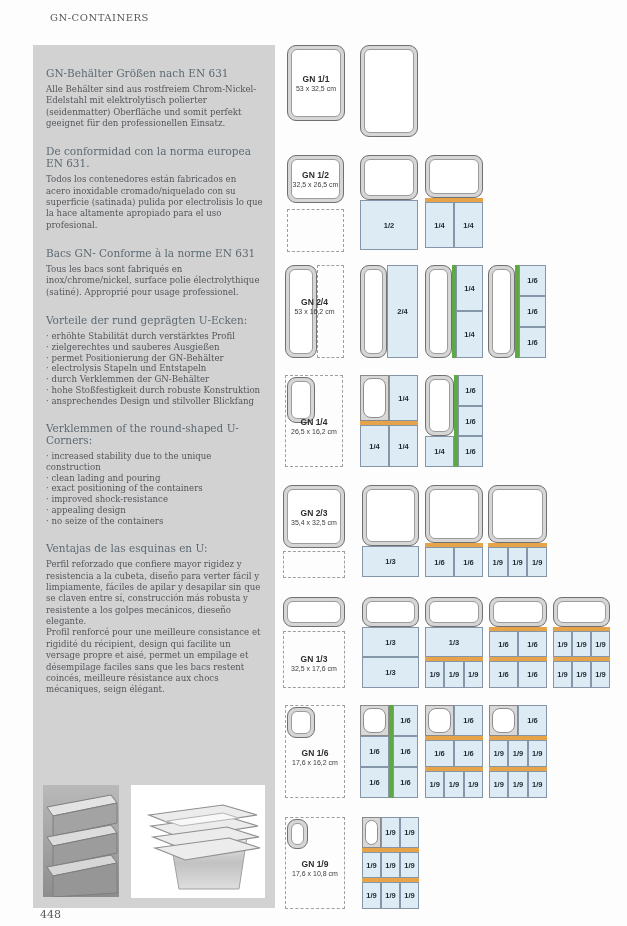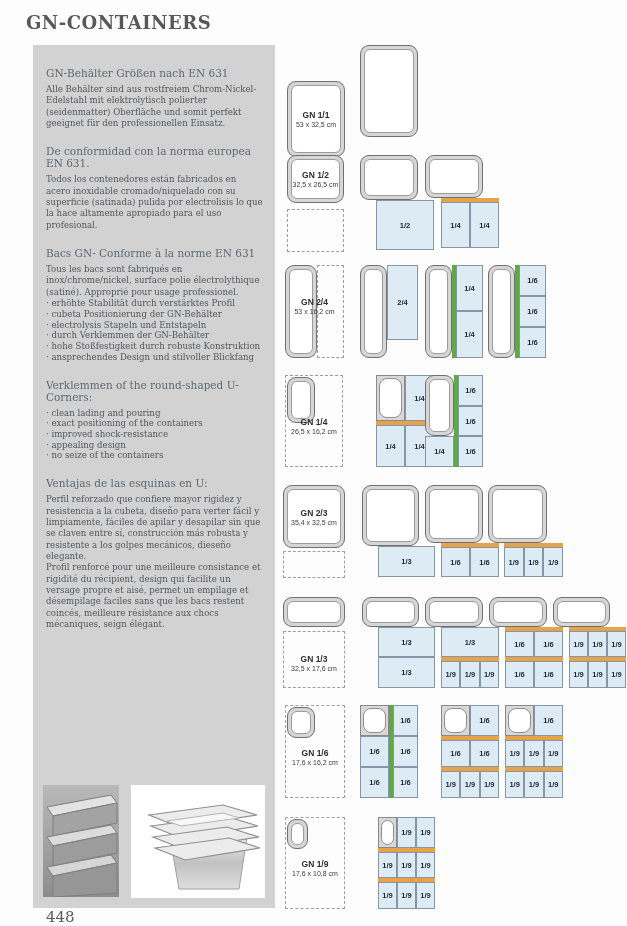--- a/index.html
+++ b/index.html
@@ -1,43 +1,43 @@
 <!DOCTYPE html>
 <html style="--panel: #d2d2d2; --blue: #dcebf4; --orange: #e6a34a; --green: #5fa945; --headc: #5d6a72; --textc: #54575b; --titlec: #585858;"><head>
 <meta charset="utf-8">
 <style>
   html,body{margin:0;padding:0;background:#fff;}
   .page{position:relative;width:627px;height:926px;background:#fdfdfd;overflow:hidden;
         font-family:"DejaVu Serif",serif;}
-  .title{position:absolute;left:26px;top:12px;font-weight:bold;font-size:18px;
+  .title{position:absolute;left:50px;top:12px;font-weight:normal;font-size:10px;
          letter-spacing:.5px;color:var(--titlec,#585858);}
   .panel{position:absolute;left:33px;top:45px;width:242px;height:863px;
          background:var(--panel,#d2d2d2);box-sizing:border-box;padding:22px 12px 0 13px;}
   .sec-h{font-size:10.5px;color:var(--headc,#5d6a72);margin:16px 0 5px 0;}
   .panel-section:first-child .sec-h{margin-top:0;}
   .sec-p{font-size:8.6px;line-height:1.32;color:var(--textc,#54575b);margin:0;}
   .sec-li{font-size:8.6px;line-height:1.25;color:var(--textc,#54575b);}
   .photos{position:absolute;left:0;top:0;}
   .photo{position:absolute;overflow:hidden;}
-  .pagenum{position:absolute;left:46px;top:908px;font-size:15px;color:#5a5a5a;}
+  .pagenum{position:absolute;left:40px;top:908px;font-size:11px;color:#5a5a5a;}
 
   
   .dg-col{position:absolute;}
   .pan-st{background:#d6d6d6;border:1.6px solid #707070;border-radius:9px;
           box-sizing:border-box;position:relative;}
   .pan-st::before{content:"";position:absolute;inset:3px;background:#fff;
           border:1px solid #9c9c9c;border-radius:6px;}
   .pan-lab{position:absolute;inset:0;display:flex;flex-direction:column;align-items:center;
           justify-content:center;z-index:1;text-align:center;}
   .pan-name{font-family:"Liberation Sans",sans-serif;font-weight:bold;font-size:8.5px;color:#2e2e2e;}
   .pan-dims{font-family:"Liberation Sans",sans-serif;font-size:7px;color:#3c3c3c;margin-top:1px;white-space:nowrap;}
   .dashed{border:1.3px dashed #9f9f9f;box-sizing:border-box;position:relative;}
   .dash-lab{position:absolute;left:0;right:0;top:56%;transform:translateY(-50%);text-align:center;z-index:1;}
   .col-overlay{position:absolute;left:0;right:0;top:32px;text-align:center;z-index:2;}
-  .g-row{display:flex;box-sizing:border-box;width:100%;margin-left:16px;}
+  .g-row{display:flex;box-sizing:border-box;width:100%;}
   .bar-o{border-top:4px solid var(--orange,#e6a34a);}
   .cols{display:flex;}
   .g-subcol{box-sizing:border-box;}
   .bar-g{border-left:4px solid var(--green,#5fa945);}
   .g-cell{border:1px solid #8496a8;background:var(--blue,#dcebf4);display:flex;align-items:center;
           justify-content:center;font-family:"Liberation Sans",sans-serif;font-weight:bold;
           font-size:7.5px;color:#1d2734;box-sizing:border-box;flex:1;}
   .g-cell.fix{flex:none;width:100%;}
   .g-cell.pan-cell{background:#d8d8d8;border-color:#8a8a8a;position:relative;}
   .g-cell.pan-cell::before{content:"";position:absolute;inset:2px;background:#fff;
@@ -56,51 +56,54 @@
       </div>
       <div class="panel-section">
         <div class="sec-h">De conformidad con la norma europea EN 631.</div>
         <div class="sec-p">Todos los contenedores están fabricados en acero inoxidable cromado/niquelado con su superficie (satinada) pulida por electrolisis lo que la hace altamente apropiado para el uso profesional.</div>
       </div>
       <div class="panel-section">
         <div class="sec-h">Bacs GN- Conforme à la norme EN 631</div>
         <div class="sec-p">Tous les bacs sont fabriqués en inox/chrome/nickel, surface polie électrolythique (satiné). Approprié pour usage professionel.</div>
       </div>
       <div class="panel-section">
+        <div class="sec-h">Vorteile der rund geprägten U-Ecken:</div>
         <div class="sec-ul">
           <div class="sec-li">· erhöhte Stabilität durch verstärktes Profil</div>
-          <div class="sec-li">· cubeta Positionierung der GN-Behälter</div>
+          <div class="sec-li">· zielgerechtes und sauberes Ausgießen</div>
+          <div class="sec-li">· permet Positionierung der GN-Behälter</div>
           <div class="sec-li">· electrolysis Stapeln und Entstapeln</div>
           <div class="sec-li">· durch Verklemmen der GN-Behälter</div>
           <div class="sec-li">· hohe Stoßfestigkeit durch robuste Konstruktion</div>
           <div class="sec-li">· ansprechendes Design und stilvoller Blickfang</div>
         </div>
       </div>
       <div class="panel-section">
         <div class="sec-h">Verklemmen of the round-shaped U-Corners:</div>
         <div class="sec-ul">
+          <div class="sec-li">· increased stability due to the unique construction</div>
           <div class="sec-li">· clean lading and pouring</div>
           <div class="sec-li">· exact positioning of the containers</div>
           <div class="sec-li">· improved shock-resistance</div>
           <div class="sec-li">· appealing design</div>
           <div class="sec-li">· no seize of the containers</div>
         </div>
       </div>
       <div class="panel-section">
         <div class="sec-h">Ventajas de las esquinas en U:</div>
         <div class="sec-p">Perfil reforzado que confiere mayor rigidez y resistencia a la cubeta, diseño para verter fácil y limpiamente, fáciles de apilar y desapilar sin que se claven entre sí, construcción más robusta y resistente a los golpes mecánicos, dieseño elegante.</div>
       </div>
       <div class="panel-section">
         <div class="sec-p">Profil renforcé pour une meilleure consistance et rigidité du récipient, design qui facilite un versage propre et aisé, permet un empilage et désempilage faciles sans que les bacs restent coincés, meilleure résistance aux chocs mécaniques, seign élégant.</div>
       </div>
     </div>
 
   <div>
       <div class="dg-col" style="left: 287px; top: 45px; width: 58px;">
-        <div class="pan-st" style="width: 58px; height: 76px; position: absolute; left: 0px; top: 0px; margin-top: 36px;">
+        <div class="pan-st" style="width: 58px; height: 76px; position: absolute; left: 0px; top: 0px;">
           <div class="pan-lab">
             <div class="pan-name">GN 1/1</div>
             <div class="pan-dims">53 x 32,5 cm</div>
           </div>
         </div>
       </div>
       <div class="dg-col" style="left: 360px; top: 45px; width: 58px;">
         <div class="pan-st" style="width: 58px; height: 92px; position: absolute; left: 0px; top: 0px;"></div>
       </div>
       <div class="dg-col" style="left: 287px; top: 155px; width: 57px;">
@@ -140,21 +143,21 @@
           <div class="pan-name">GN 2/4</div>
           <div class="pan-dims">53 x 16,2 cm</div>
         </div>
       </div>
       <div class="dg-col" style="left: 360px; top: 265px; width: 58px;">
         <div class="cols" style="position: absolute; left: 0px; top: 0px;">
           <div class="g-subcol" style="width: 27px;">
             <div class="pan-st" style="width: 27px; height: 93px;"></div>
           </div>
           <div class="g-subcol" style="width: 31px;">
-            <div class="g-cell fix" style="height: 75px; text-align: right;">2/4</div>
+            <div class="g-cell fix" style="height: 93px; text-align: right;">2/4</div>
           </div>
         </div>
       </div>
       <div class="dg-col" style="left: 425px; top: 265px; width: 58px;">
         <div class="cols" style="position: absolute; left: 0px; top: 0px;">
           <div class="g-subcol" style="width: 27px;">
             <div class="pan-st" style="width: 27px; height: 93px;"></div>
           </div>
           <div class="g-subcol bar-g" style="width: 31px;">
             <div class="g-cell fix" style="height: 46px;">1/4</div>

